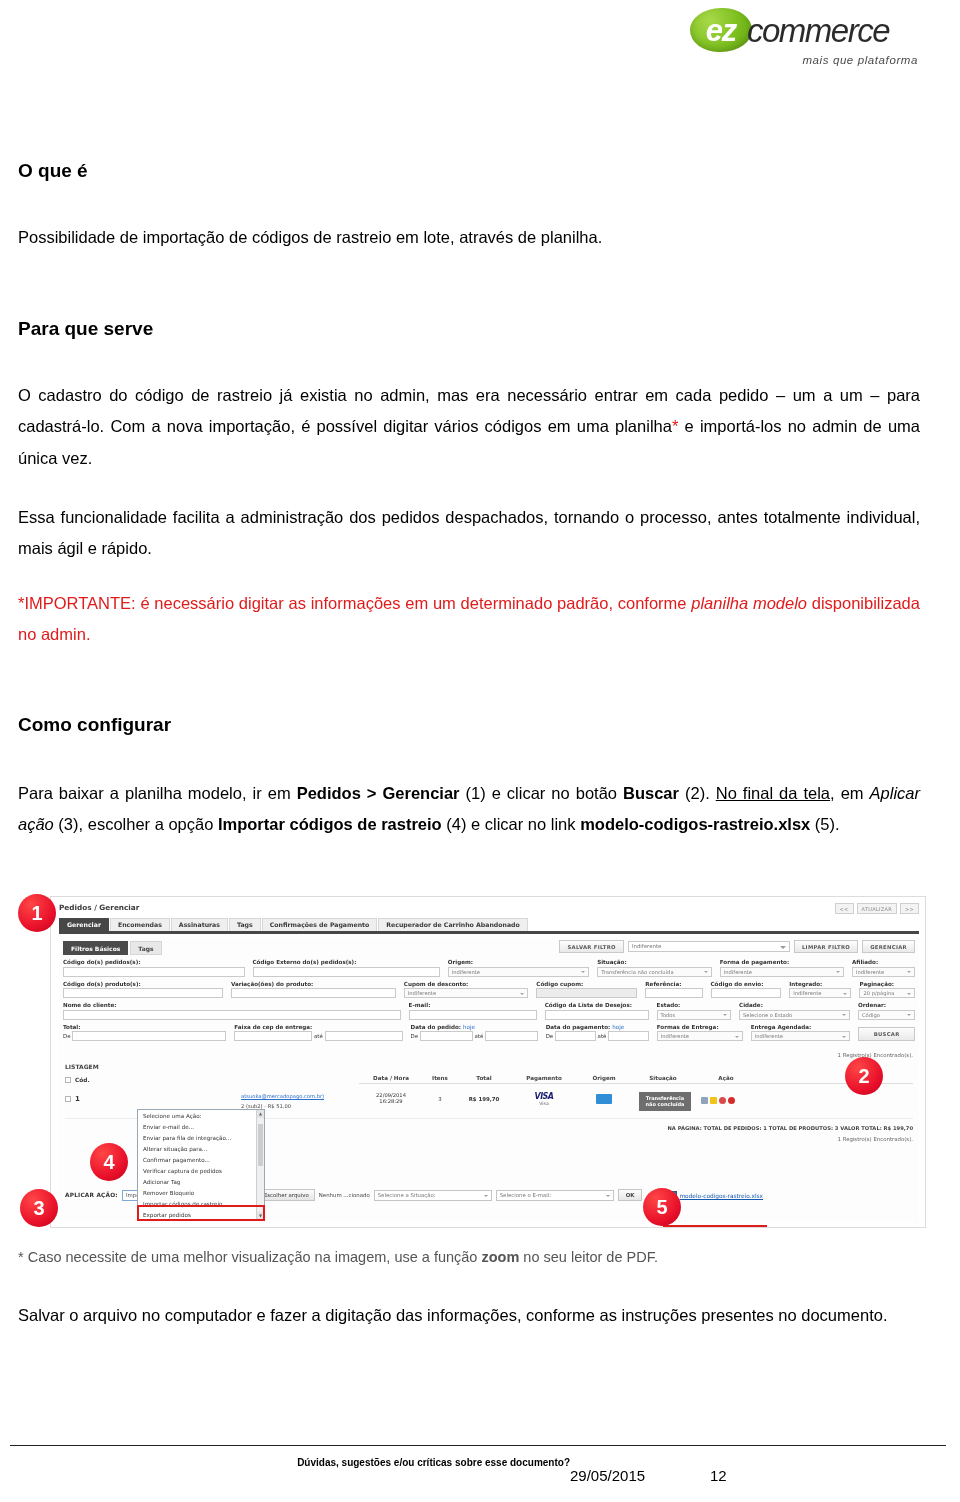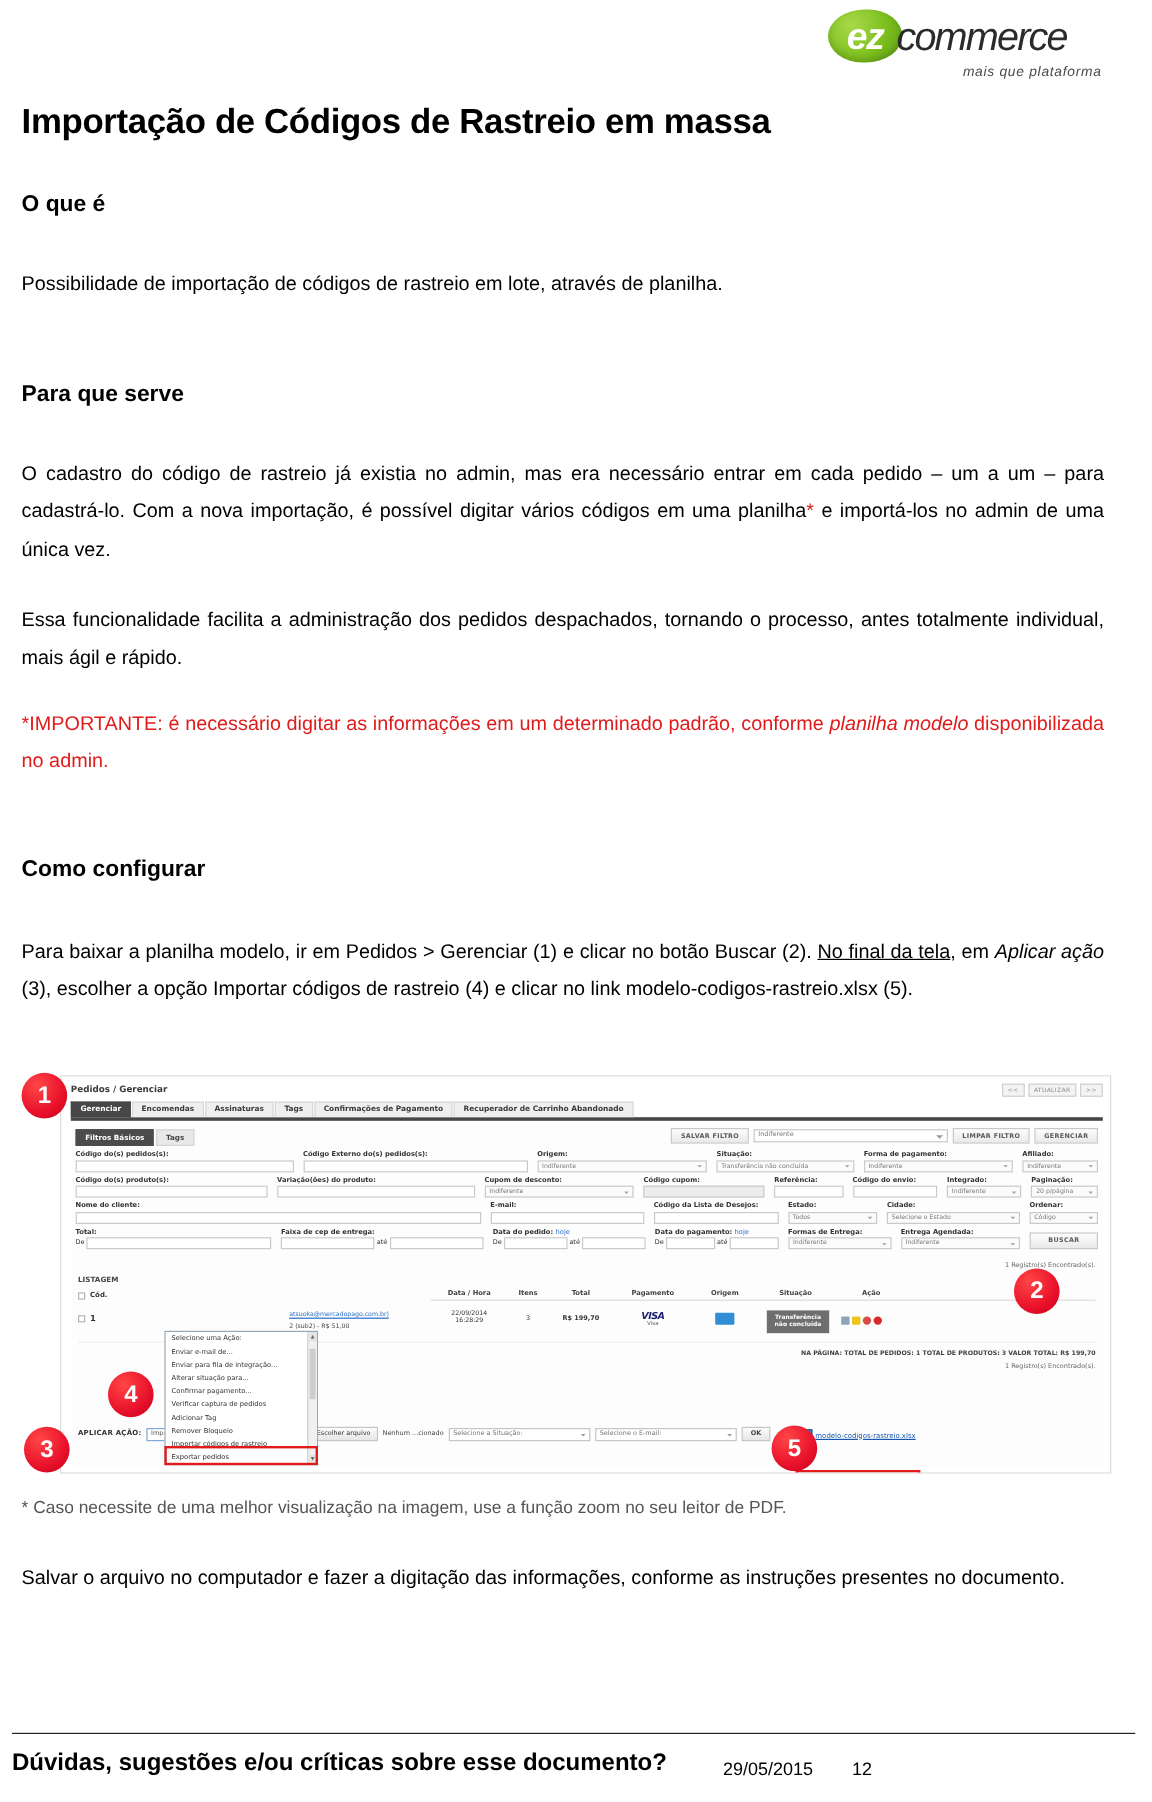--- a/index.html
+++ b/index.html
@@ -28,41 +28,41 @@
     letter-spacing:.6px;margin-top:2px;padding-right:2px;
   }
   h1.title{
     position:absolute;left:18px;top:86px;margin:0;
     font-size:29px;font-weight:bold;letter-spacing:-.3px;
   }
   h2.sec{margin:0;font-size:19px;font-weight:bold;}
   p.body{margin:0;font-size:16.5px;line-height:1.9;text-align:justify;}
   .red{color:#e01b1b;}
   .it{font-style:italic;}
-  .bo{font-weight:normal;}
+  .bo{font-weight:bold;}
   .un{text-decoration:underline;}
 
   #sec-oque{position:absolute;left:18px;top:160px;}
   #p-oque{position:absolute;left:18px;top:222px;width:905px;}
   #sec-para{position:absolute;left:18px;top:318px;}
   #p-para1{position:absolute;left:18px;top:380px;width:902px;}
   #p-para2{position:absolute;left:18px;top:502px;width:902px;}
   #p-para3{position:absolute;left:18px;top:588px;width:902px;}
   #sec-como{position:absolute;left:18px;top:714px;}
   #p-como{position:absolute;left:18px;top:778px;width:902px;}
   #p-note{position:absolute;left:18px;top:1244px;width:902px;font-size:14.5px;color:#555;}
   #p-final{position:absolute;left:18px;top:1300px;width:902px;}
 
   
   .footer{position:absolute;left:10px;right:14px;bottom:18px;}
   .footer-rule{border-top:1.5px solid #222;margin-bottom:9px;}
   .footer-inner{display:flex;align-items:flex-start;}
-  .footer-msg{flex:0 0 560px;text-align:left;font-size:20px;font-weight:bold;line-height:1.5;}
+  .footer-msg{flex:0 0 560px;text-align:right;font-size:10px;font-weight:bold;line-height:1.5;}
   .footer-mail{color:#1558b0;text-decoration:underline;}
-  .footer-date{flex:0 0 140px;text-align:center;font-size:15px;padding-top:12px;}
+  .footer-date{flex:0 0 140px;text-align:left;font-size:15px;padding-top:12px;}
   .footer-page{flex:1;text-align:left;font-size:15px;padding-top:12px;}
 
   
   .shot{
     position:absolute;left:50px;top:896px;width:874px;height:330px;
     background:#fff;border:1px solid #dcdcdc;overflow:hidden;
     font-family:"DejaVu Sans",sans-serif;font-size:5.4px;color:#333;
   }
   .shot *{box-sizing:border-box;}
   .crumb{position:absolute;left:8px;top:6px;font-size:7.3px;font-weight:bold;color:#3a3a3a;}
@@ -172,21 +172,20 @@
 <div class="page">
 
   <div class="logo-wrap">
     <div class="logo-row">
       <div class="logo-ez">ez</div>
       <div class="logo-word">commerce</div>
     </div>
     <div class="logo-tag">mais que plataforma</div>
   </div>
 
-  <h1 class="title">Importação de Códigos de Rastreio em massa</h1>
 
   <h2 class="sec" id="sec-oque">O que é</h2>
   <p class="body" id="p-oque">Possibilidade de importação de códigos de rastreio em lote, através de planilha.</p>
 
   <h2 class="sec" id="sec-para">Para que serve</h2>
   <p class="body" id="p-para1"><span>O cadastro do código de rastreio já existia no admin, mas era necessário entrar em cada pedido – um a um – para cadastrá-lo. Com a nova importação, é possível digitar vários códigos em uma planilha</span><span class="red">*</span><span> e importá-los no admin de uma única vez.</span></p>
 
   <p class="body" id="p-para2">Essa funcionalidade facilita a administração dos pedidos despachados, tornando o processo, antes totalmente individual, mais ágil e rápido.</p>
 
   <p class="body red" id="p-para3"><span>*IMPORTANTE:</span><span> é necessário digitar as informações em um determinado padrão, conforme </span><span class="it">planilha modelo</span><span> disponibilizada no admin.</span></p>

